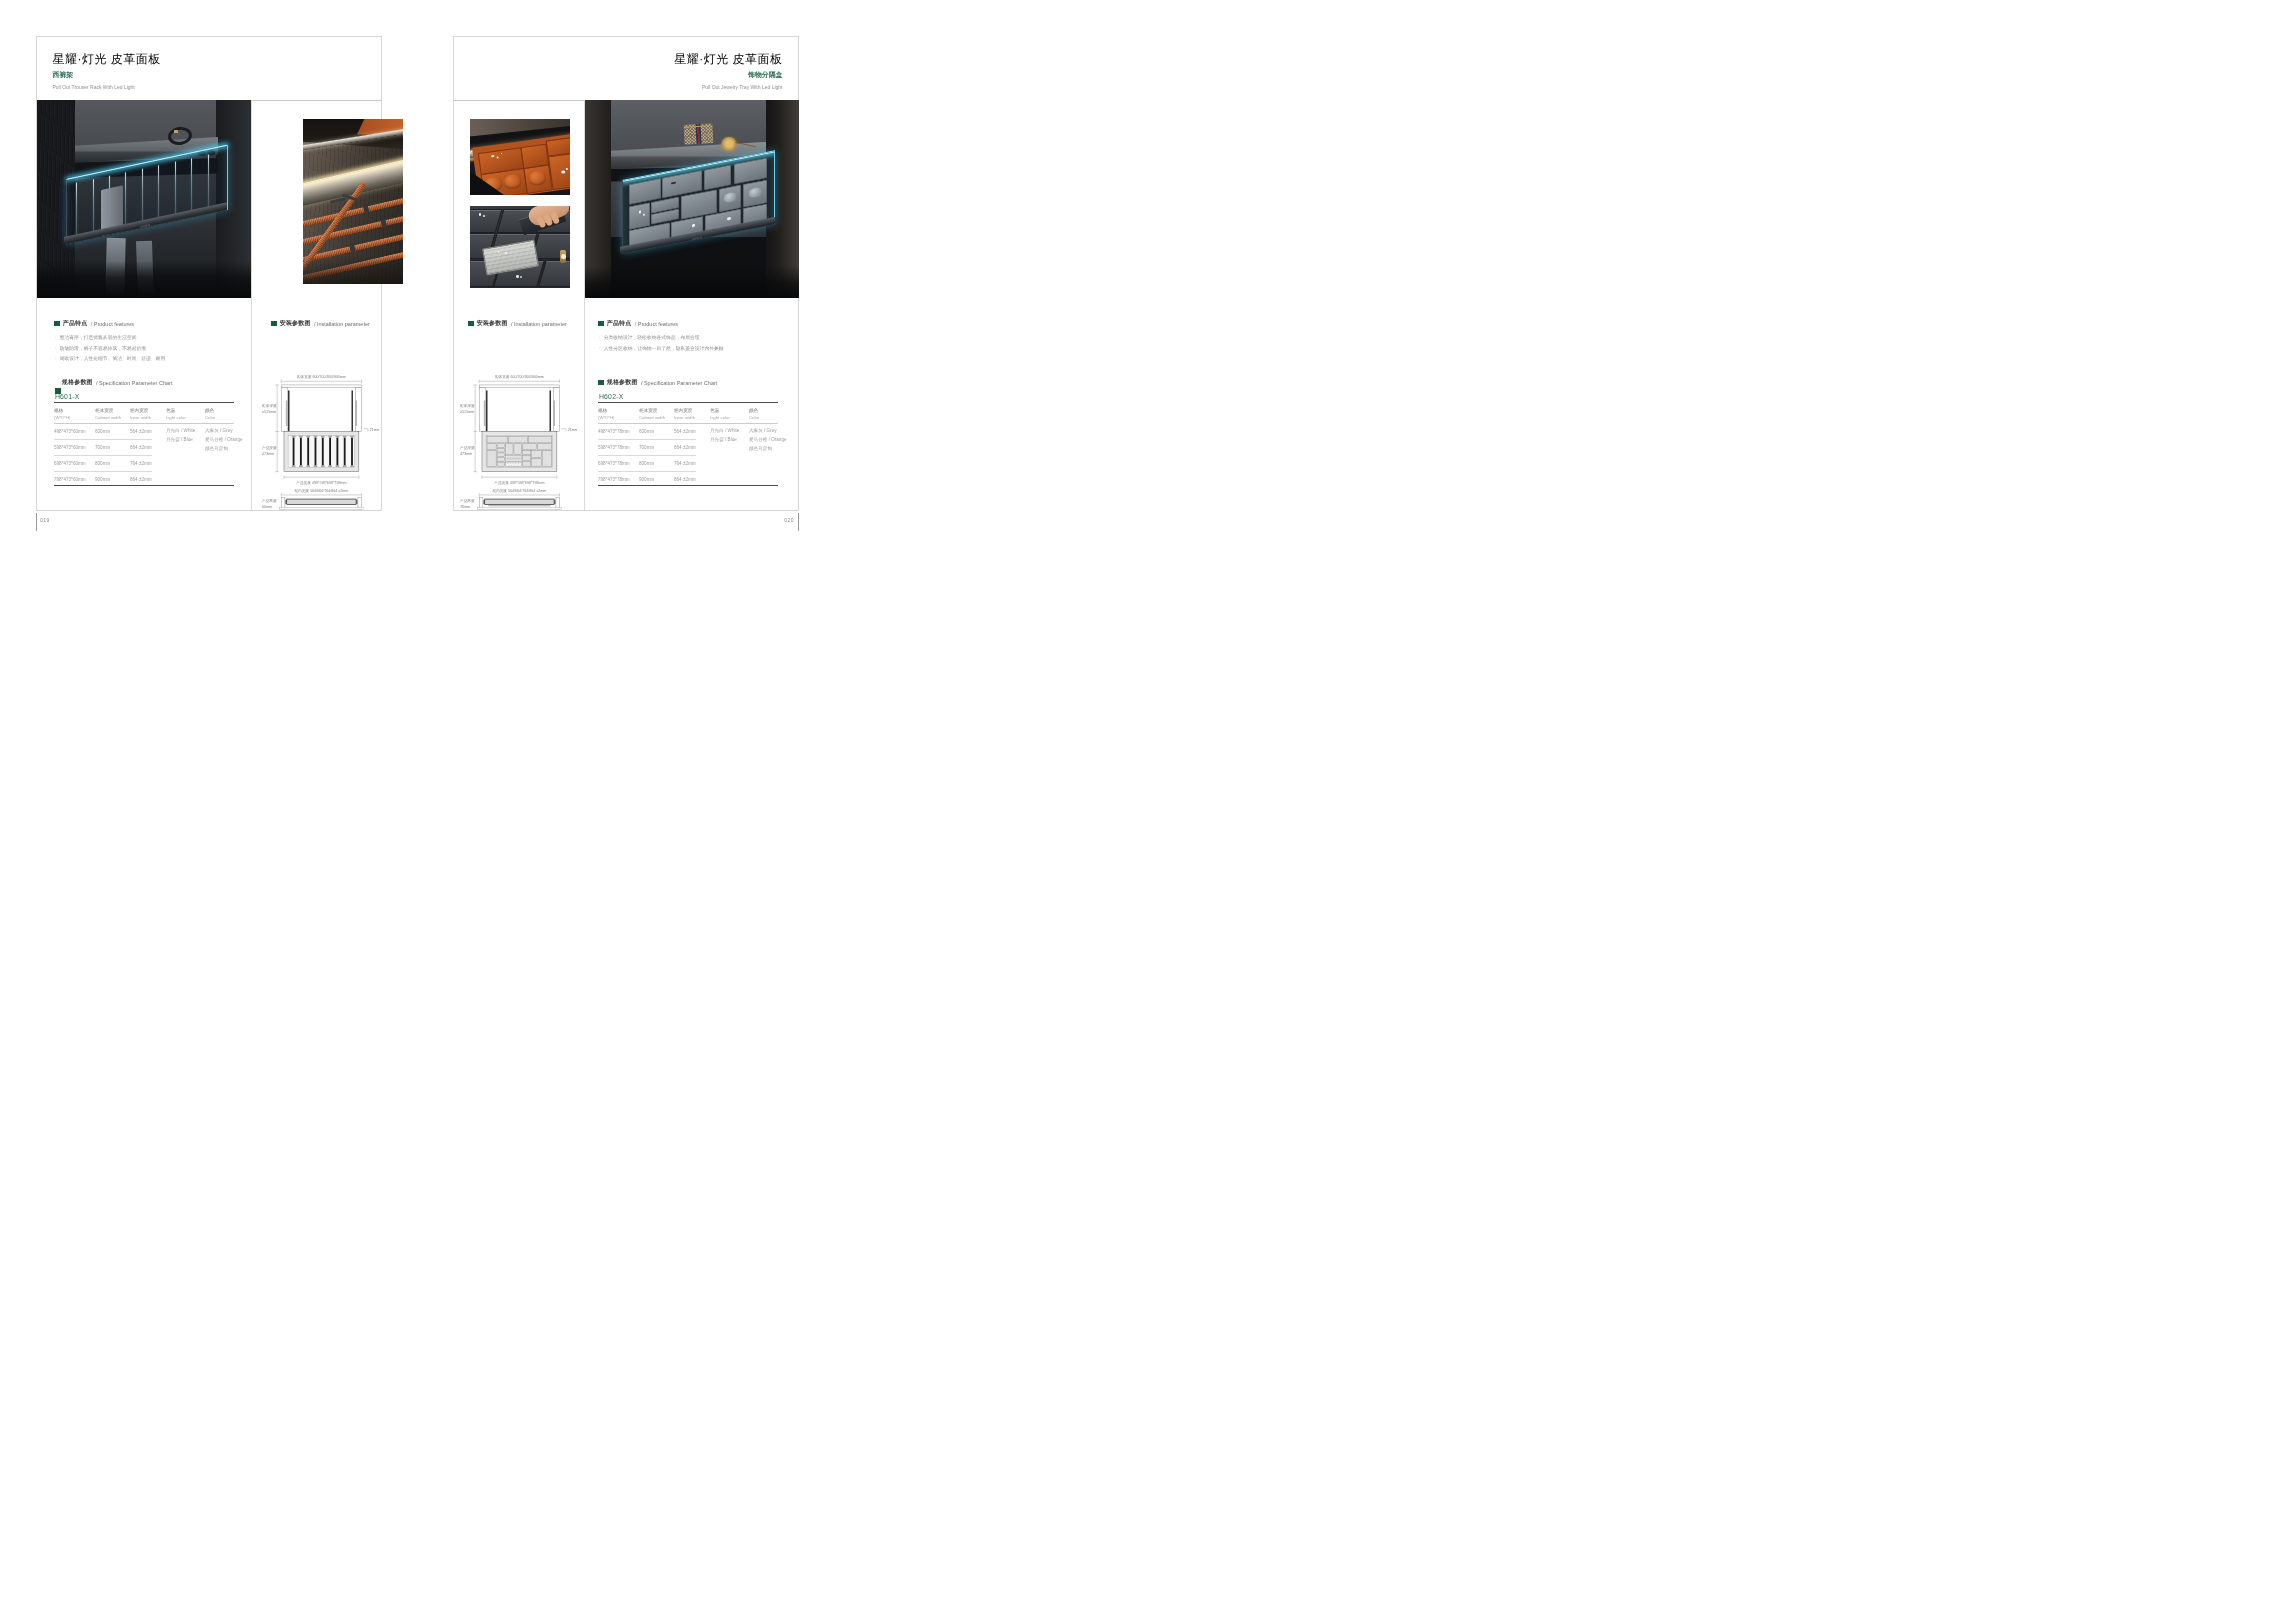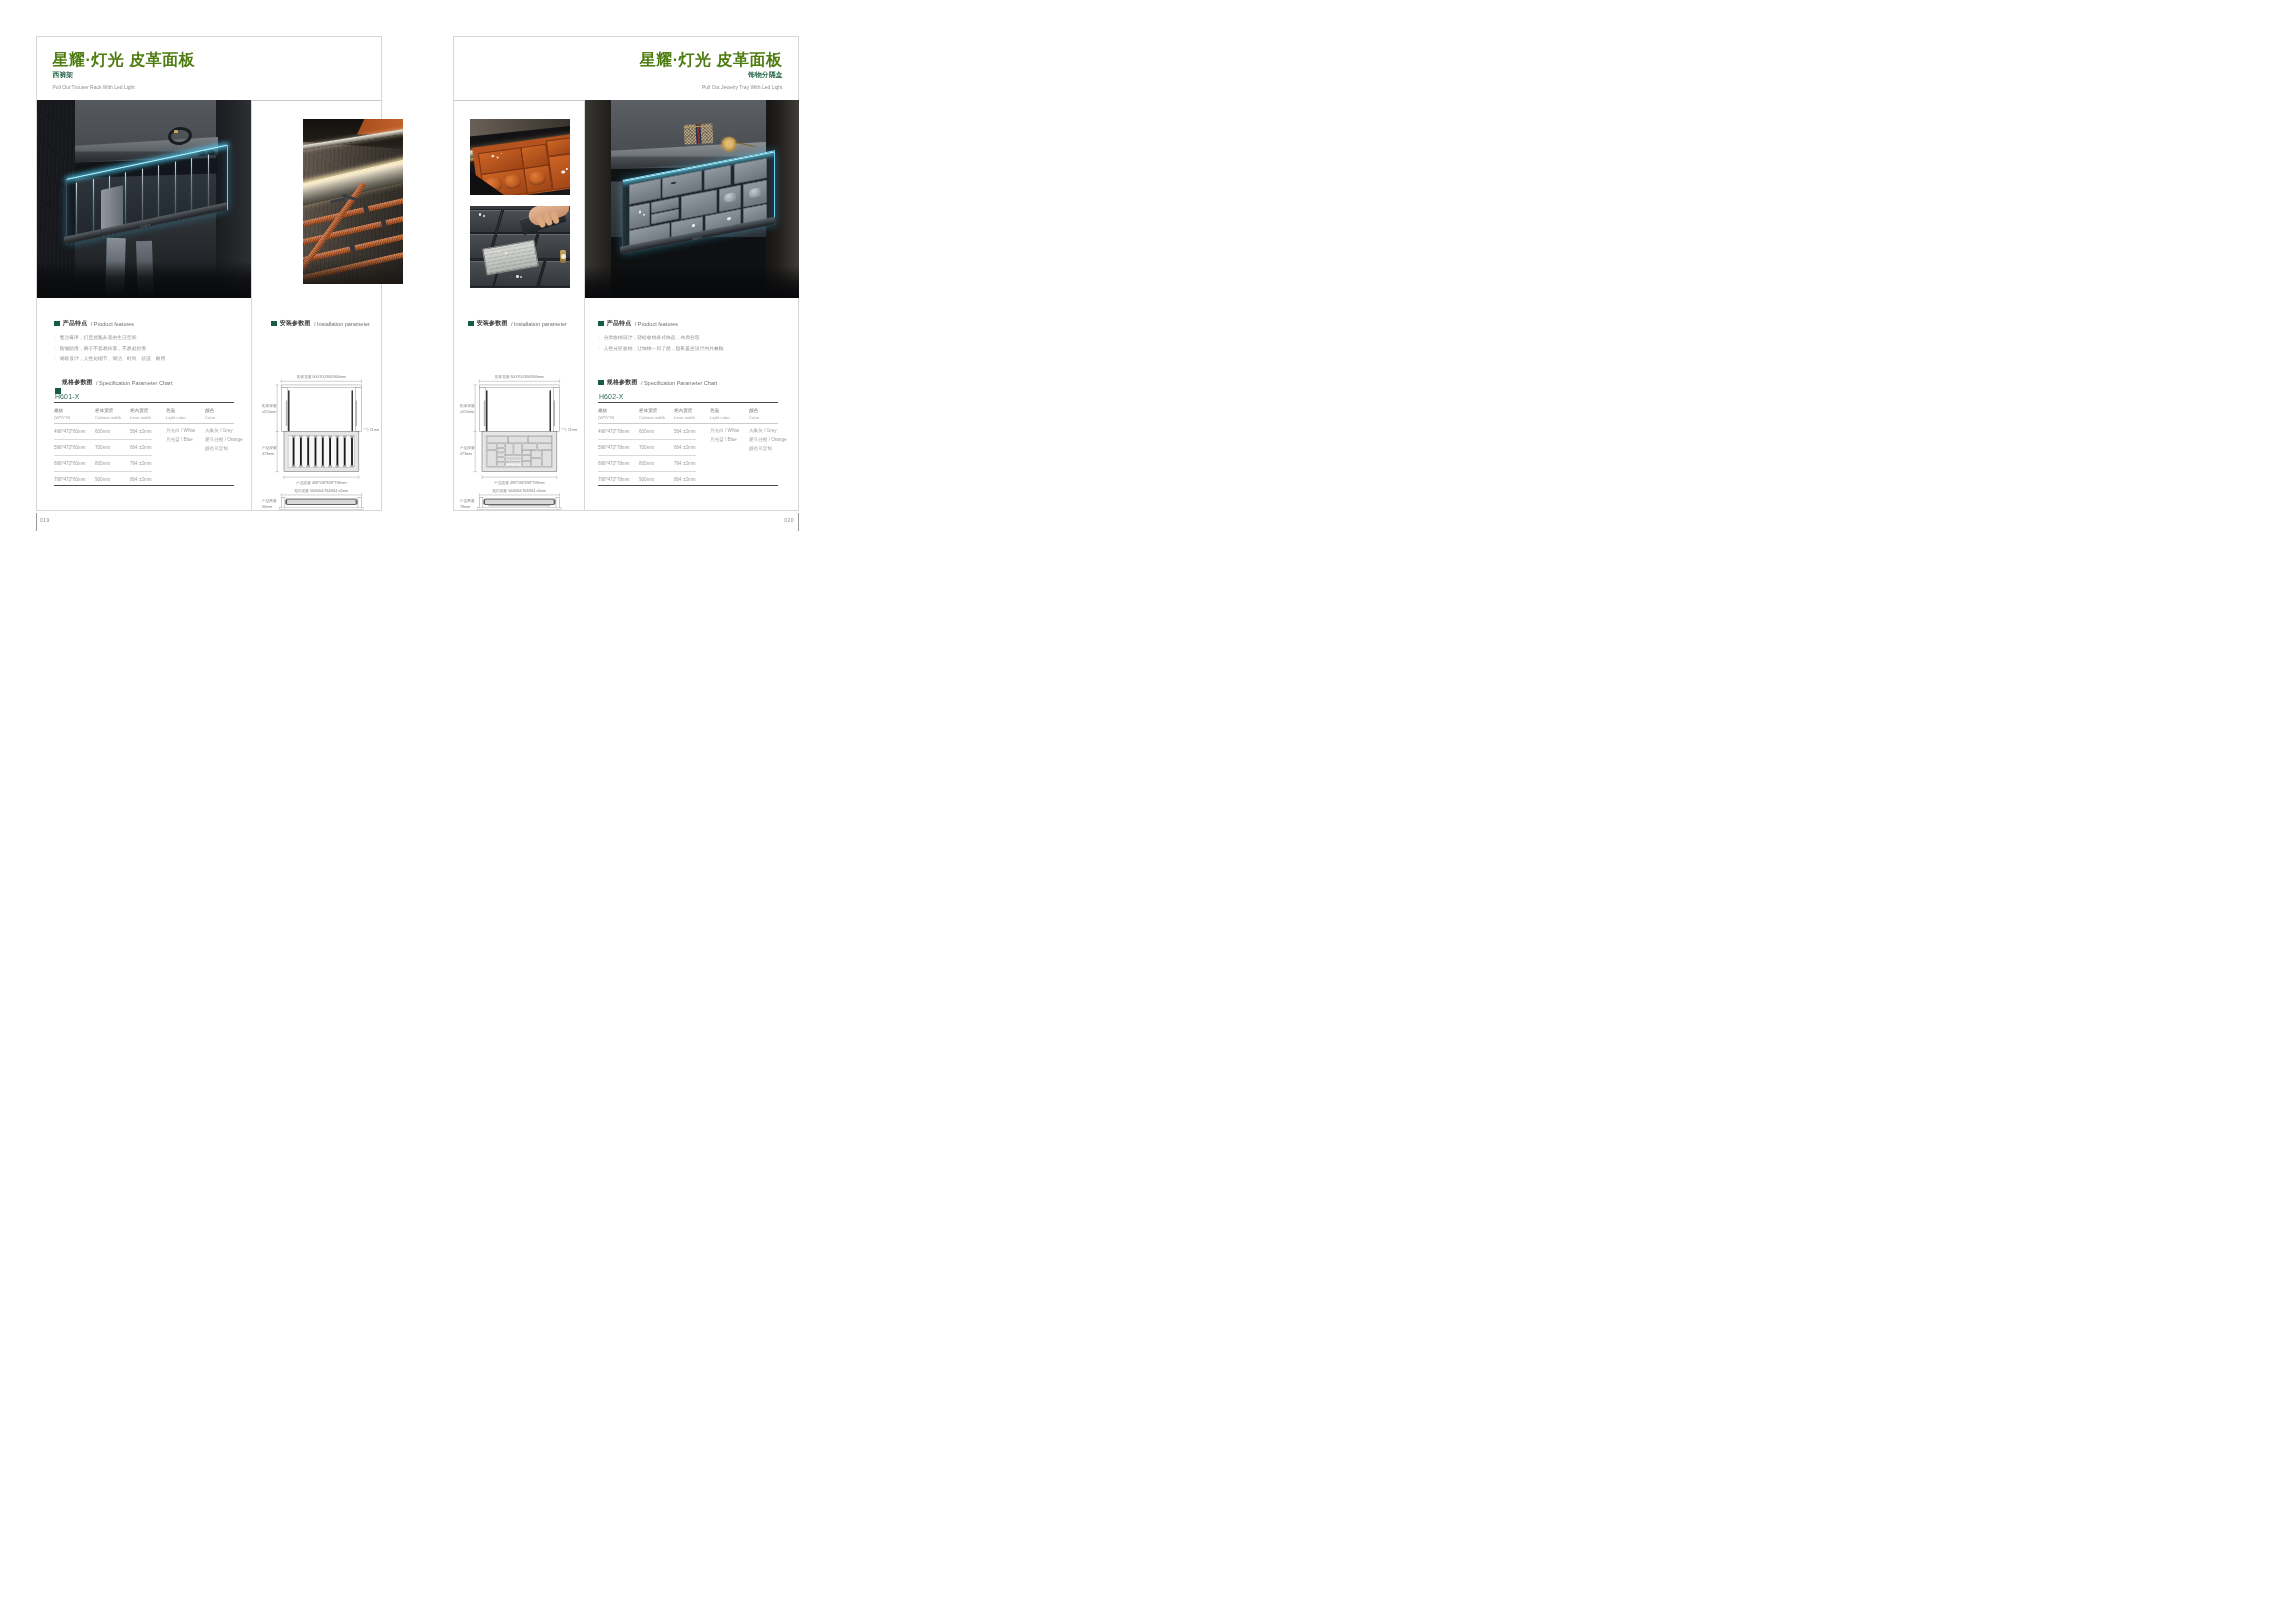--- a/index.html
+++ b/index.html
@@ -8,21 +8,21 @@
   #card-left{left:36px;}
   #card-right{left:453px;}
   .band-line{position:absolute;left:0;right:0;top:63px;height:0.5px;background:#c9c9c9;}
   .vdivider{position:absolute;top:63px;bottom:0;width:0.5px;background:#d9d9d9;}
   #card-left .vdivider{left:214px;}
   #card-right .vdivider{left:130px;}
 
   
   .hdr{position:absolute;top:15.5px;left:15.5px;}
   #card-right .hdr{left:auto;right:15.5px;text-align:right;}
-  .hdr .title{font-size:16px;line-height:13.7px;color:#4d7c0f;font-weight:bold;letter-spacing:0.5px;}
+  .hdr .title{font-size:12px;line-height:13.7px;color:#000000;font-weight:normal;letter-spacing:0.5px;}
   .hdr .sub{margin-top:4.1px;font-size:6.9px;color:#2E6B50;font-weight:bold;}
   .hdr .sub-en{margin-top:3.7px;font-size:5px;color:#8f8f8f;}
 
   
   .sec-row{display:flex;align-items:center;gap:3.2px;white-space:nowrap;}
   .sq{width:5.5px;height:5.5px;background:#175B40;flex:0 0 auto;}
   .sec-zh{font-size:6px;font-weight:bold;color:#3d3d3d;letter-spacing:0.2px;}
   .sec-en{font-size:5.5px;color:#707070;}
 
   

